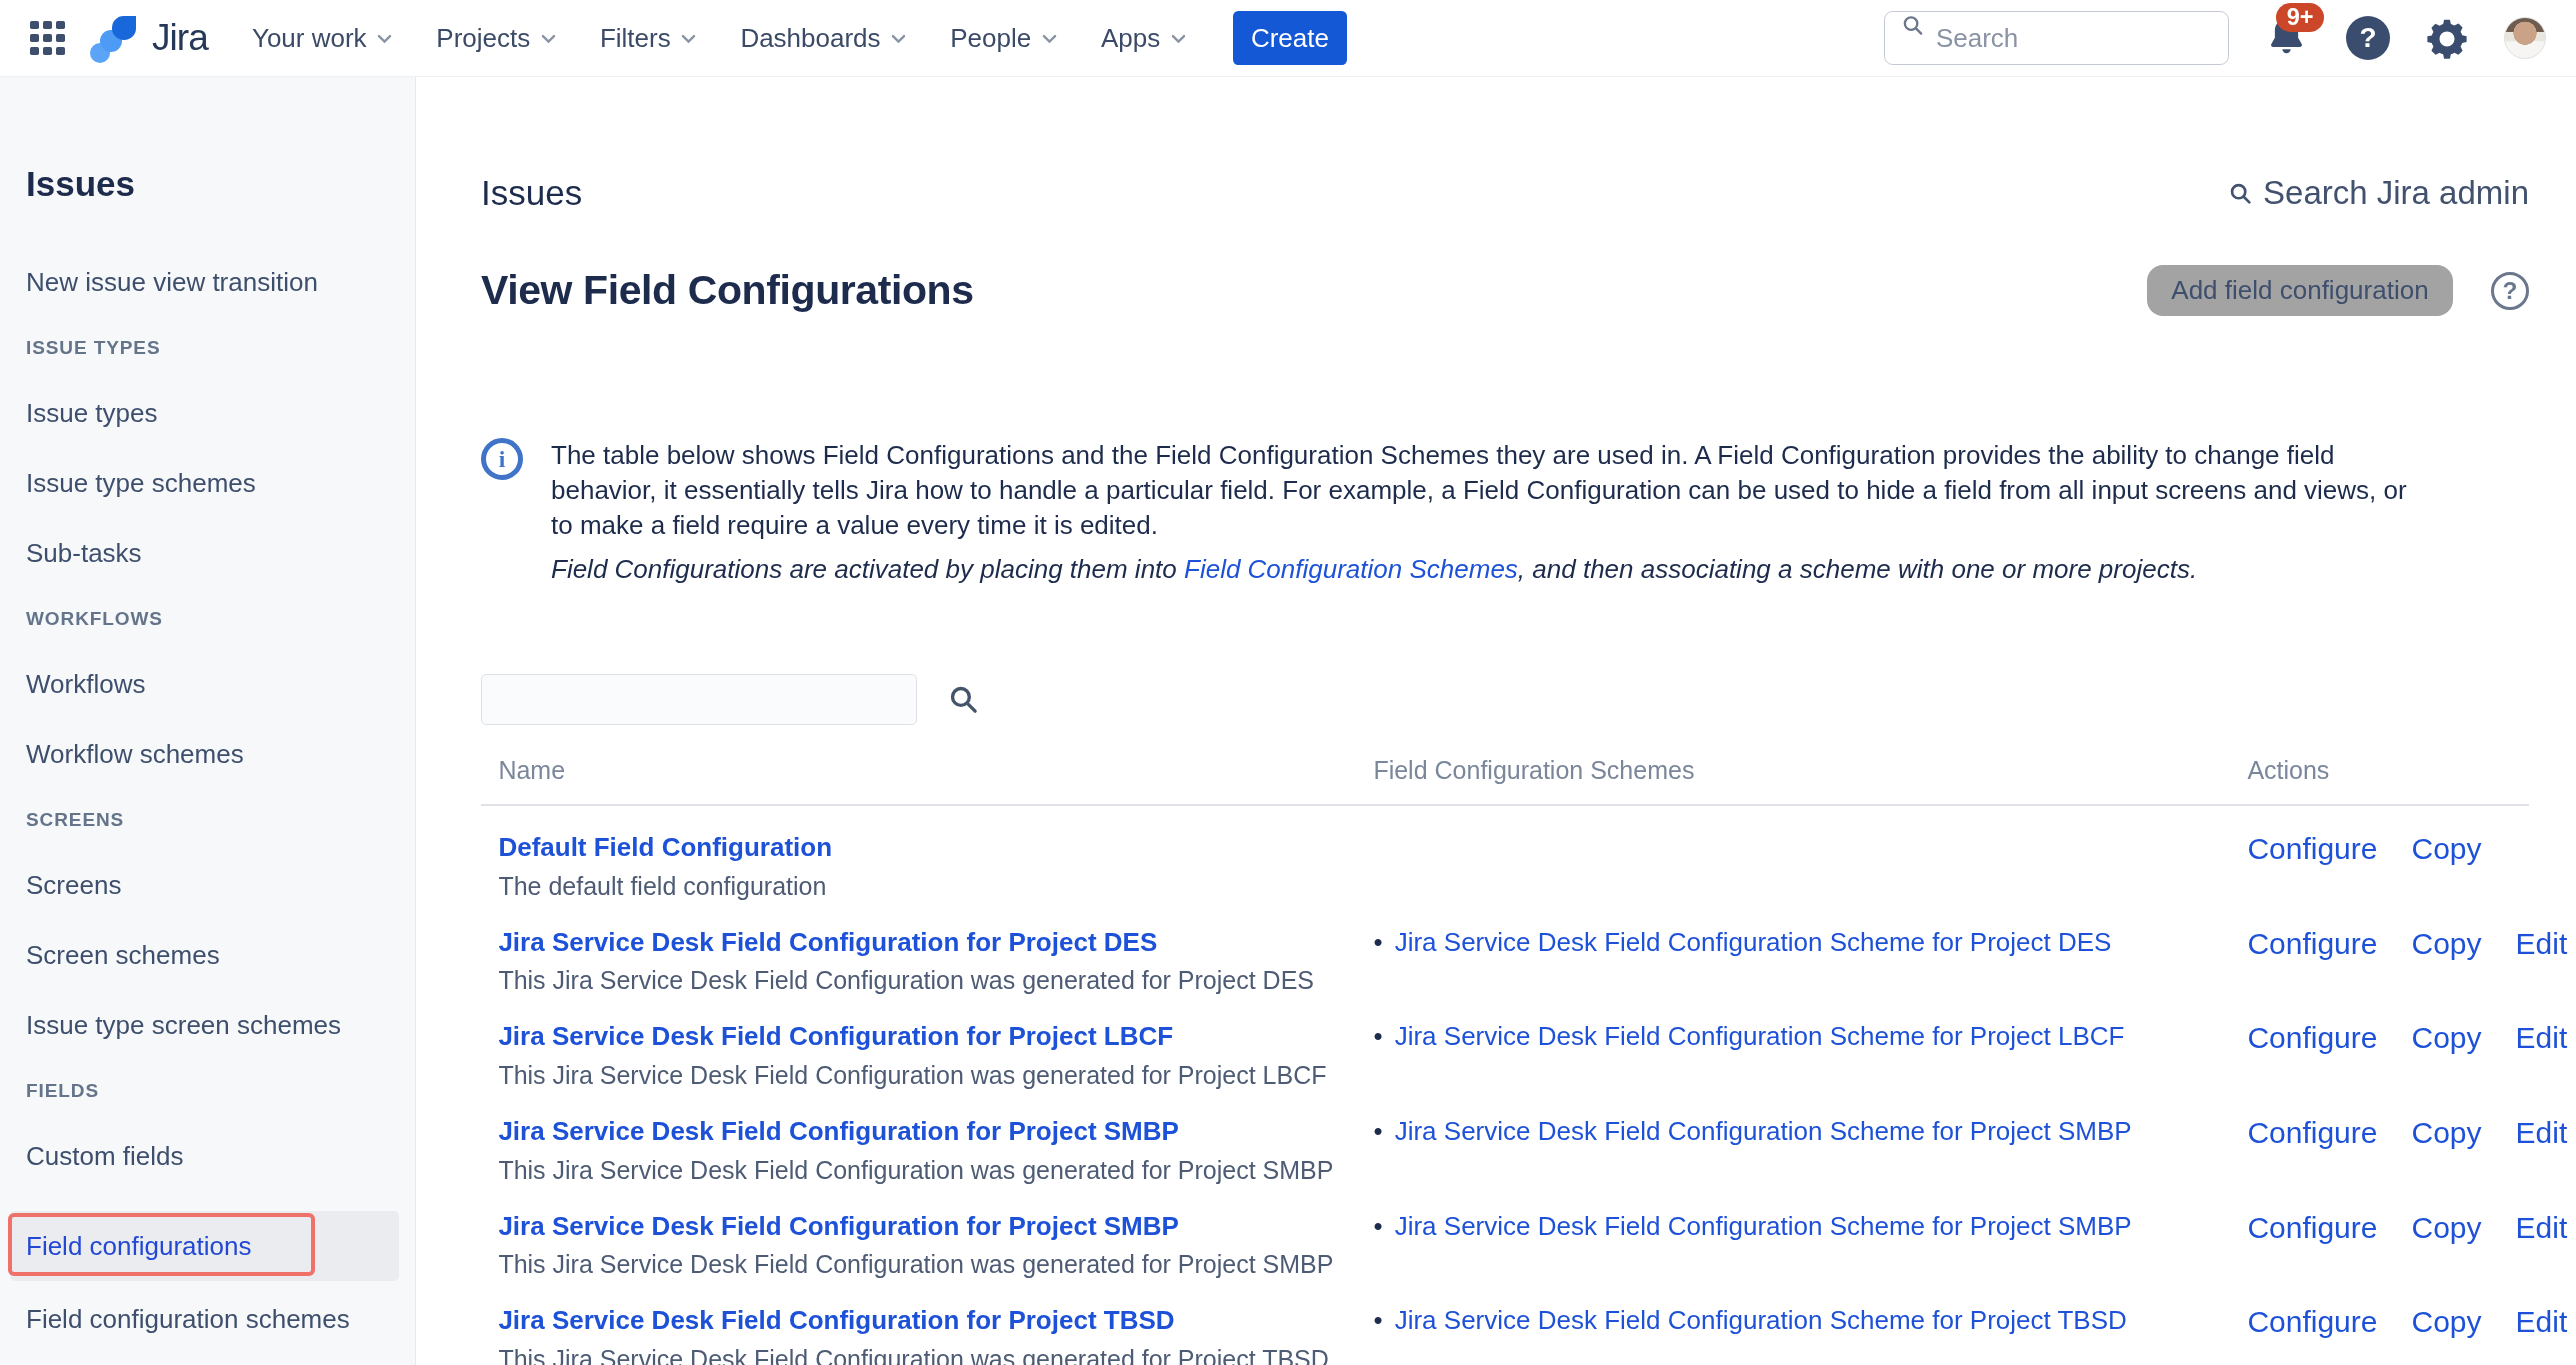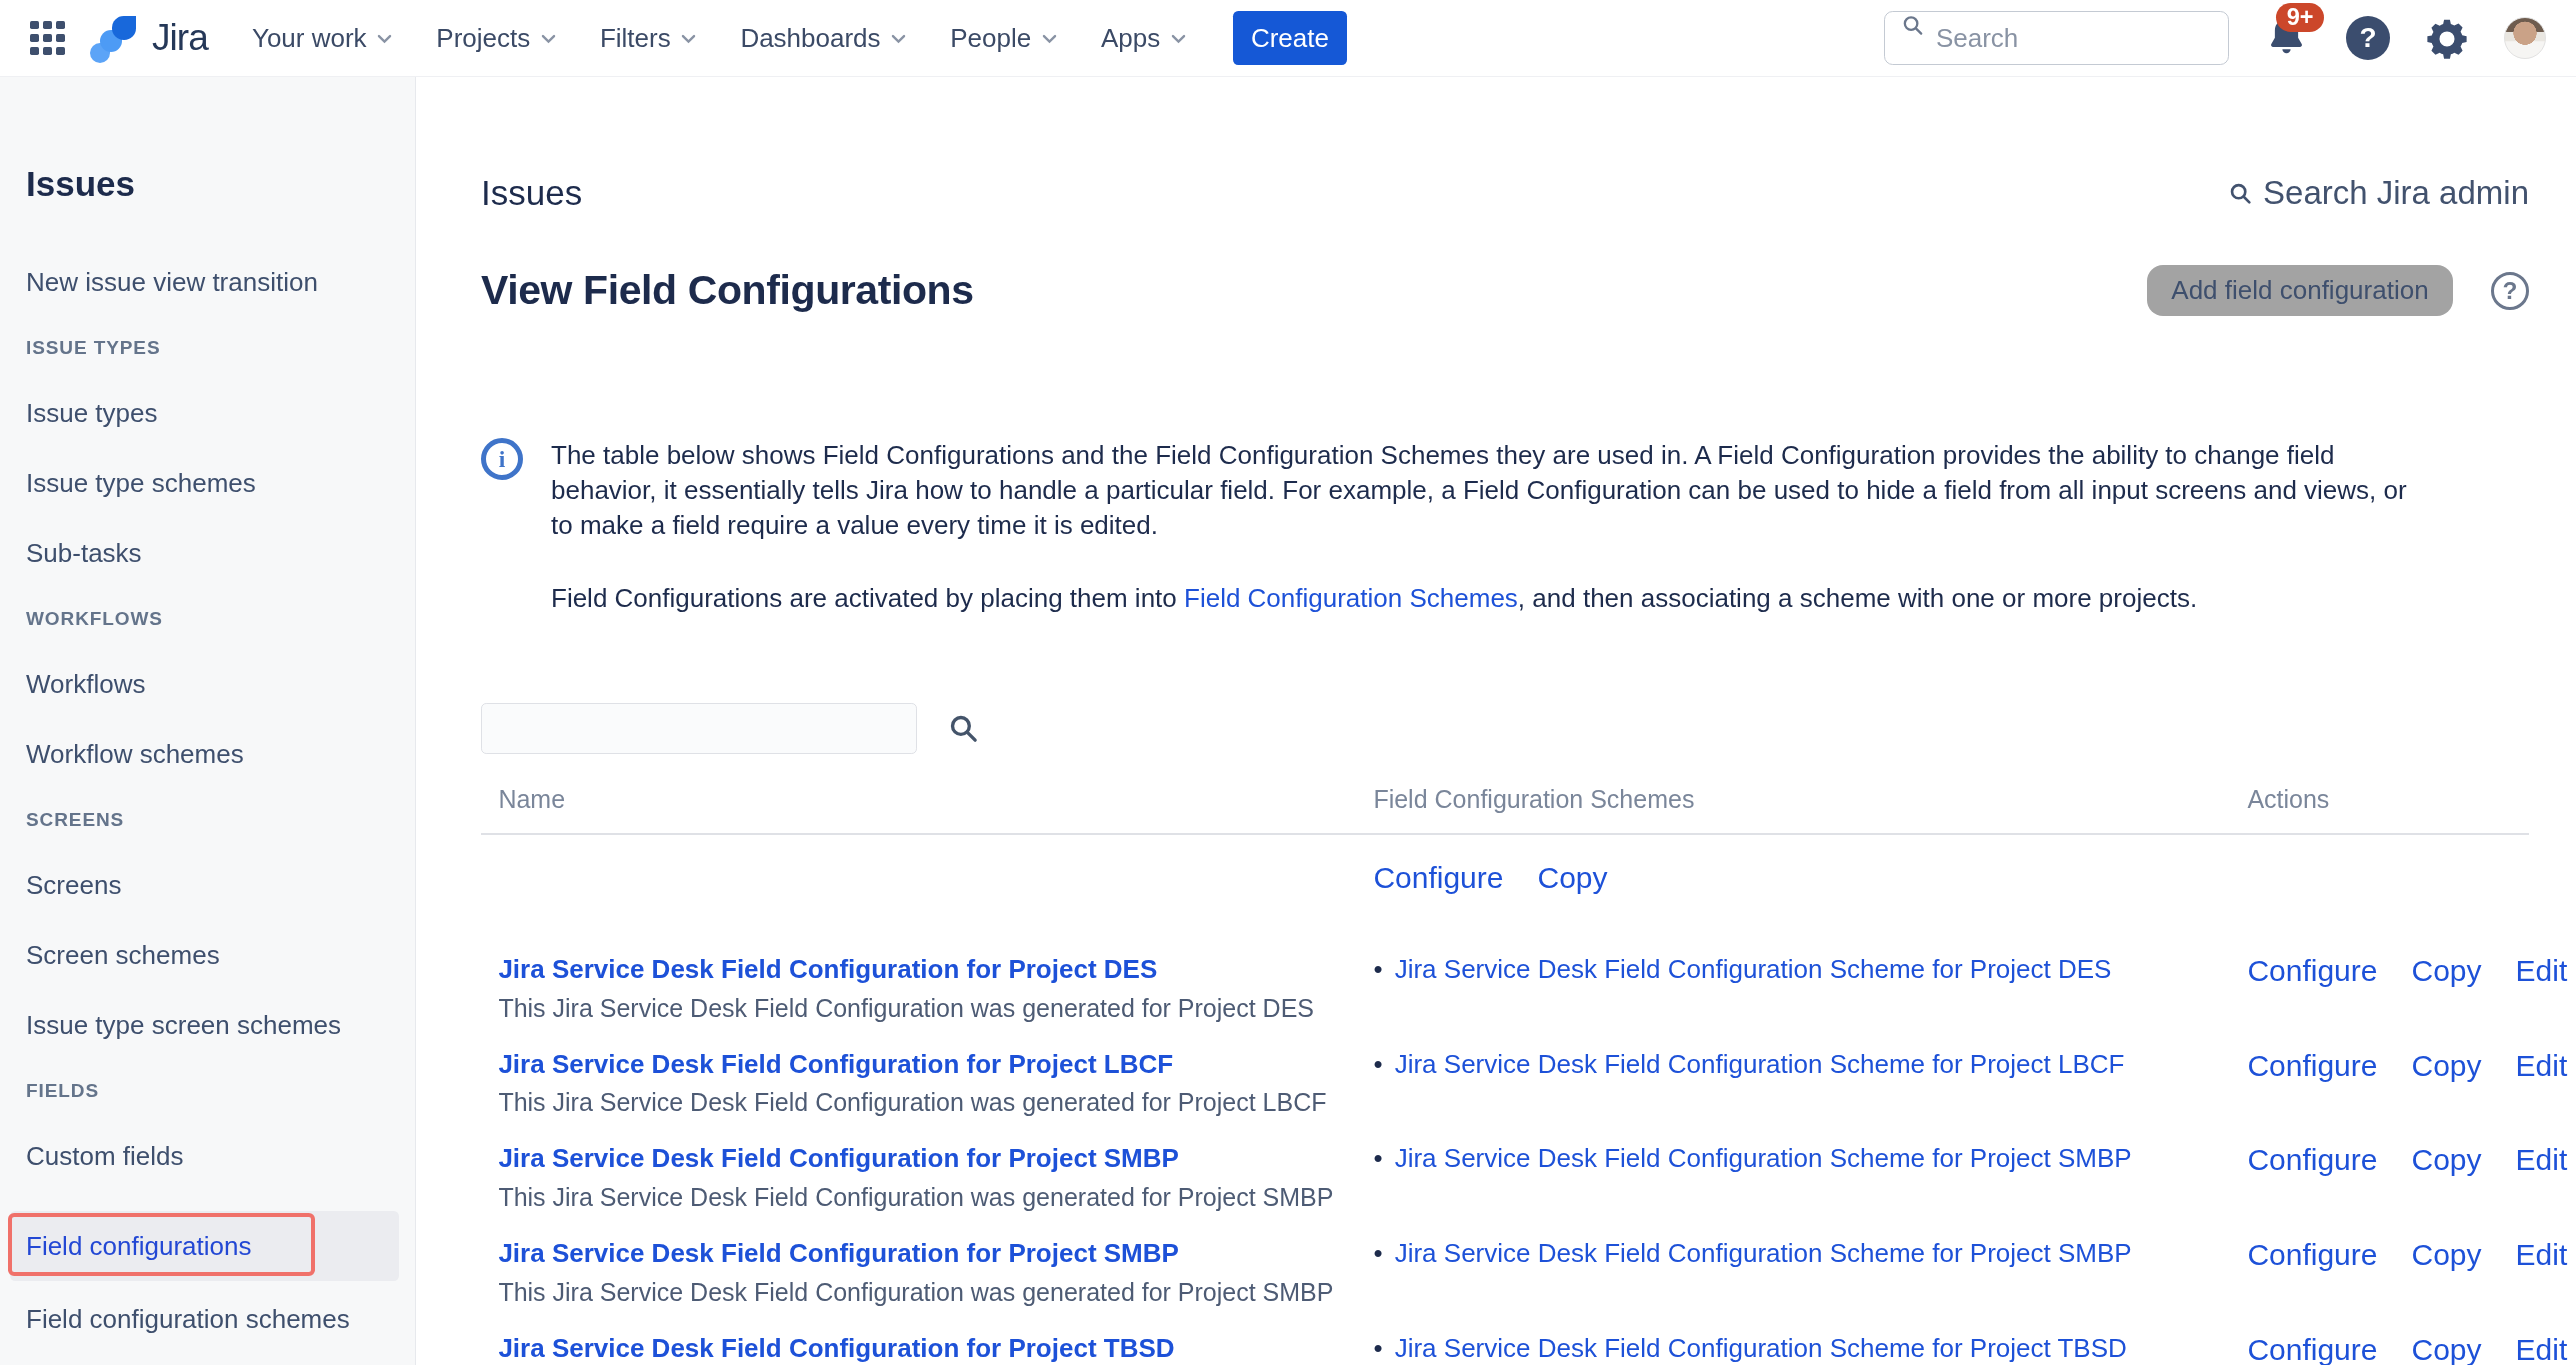--- a/index.html
+++ b/index.html
@@ -72,21 +72,21 @@
              font-size:26px; color:#3E4F6D; cursor:pointer; font-family:"Liberation Sans", sans-serif; }
   .help-outline { width:38px; height:38px; border-radius:50%; border:3.5px solid #6B778C; color:#6B778C;
                   font-size:24.4px; font-weight:bold; display:flex; align-items:center;
                   justify-content:center; cursor:pointer; }
 
   .info-panel { margin-top:122px; display:flex; gap:28px; }
   .info-icon { width:42px; height:42px; min-width:42px; border-radius:50%; border:5.2px solid #3F74C9;
                color:#3F74C9; font-size:23.5px; font-weight:bold; display:flex; align-items:center;
                justify-content:center; font-family:"Liberation Serif", serif; }
   .info-text { max-width:1862px; font-size:26px; line-height:35px; color:#1D2B4C; }
-  .info-text p + p { margin-top:38px; }
+  .info-text p + p { margin-top:9px;font-style:italic; }
   a.inline-link, .link { color:#1D51D8; text-decoration:none; cursor:pointer; }
 
   .filter-row { margin-top:87px; display:flex; align-items:center; gap:31px; }
   .filter-input { width:436px; height:51px; background:#FAFBFC; border:1.7px solid #DFE1E6;
                   border-radius:5.2px; font-size:26px; padding:0 15.7px; outline:none;
                   font-family:"Liberation Sans", sans-serif; color:#1D2B4C; }
 
   .table { margin-top:31px; width:2048px; }
   .t-head { display:grid; grid-template-columns:875px 874px 1fr; padding-bottom:19px;
             border-bottom:2.6px solid #DFE1E6; }
@@ -261,20 +261,24 @@
     </div>
 
     <div class="table">
       <div class="t-head">
         <div>Name</div>
         <div>Field Configuration Schemes</div>
         <div>Actions</div>
       </div>
 
       <div class="t-row">
+        <div class="cell">
+          <span class="row-name">Default Field Configuration</span>
+          <div class="row-desc">The default field configuration</div>
+        </div>
         <div class="cell"></div>
         <div class="cell actions-cell">
           <span class="action-link">Configure</span>
           <span class="action-link">Copy</span>
         </div>
       </div>
 
       <div class="t-row">
         <div class="cell">
           <span class="row-name">Jira Service Desk Field Configuration for Project DES</span>

